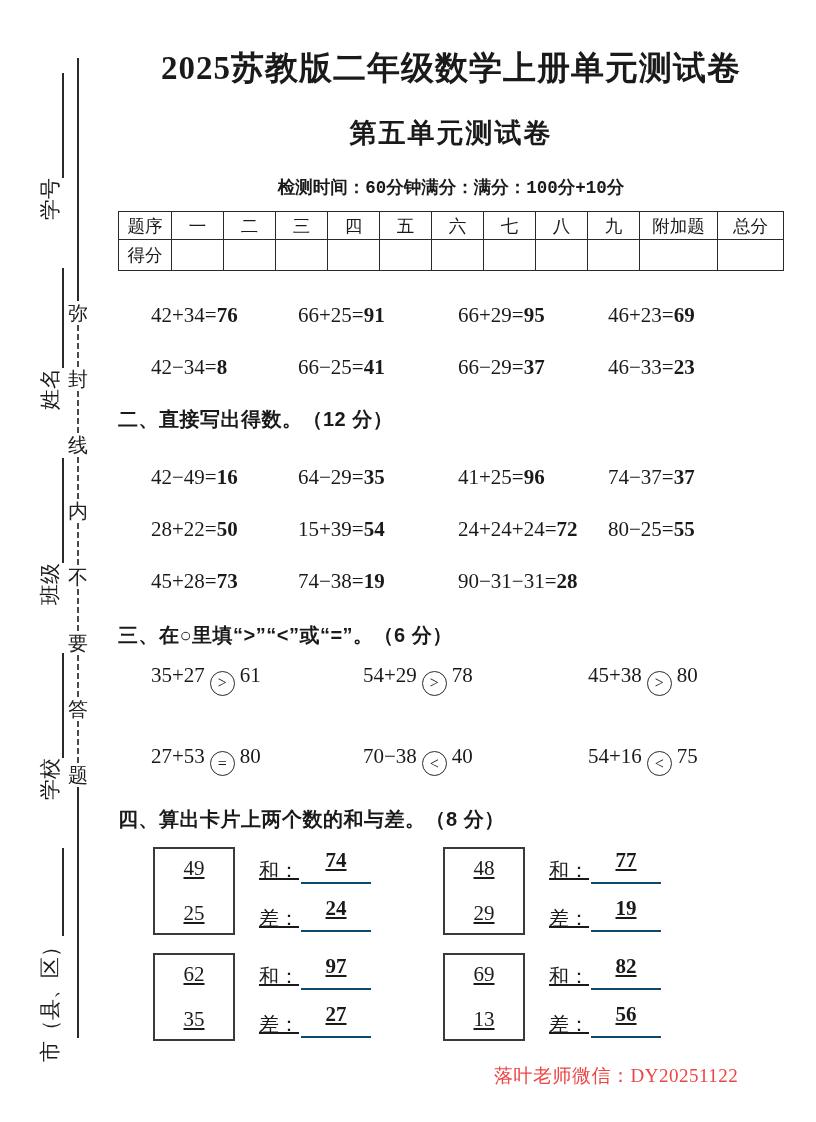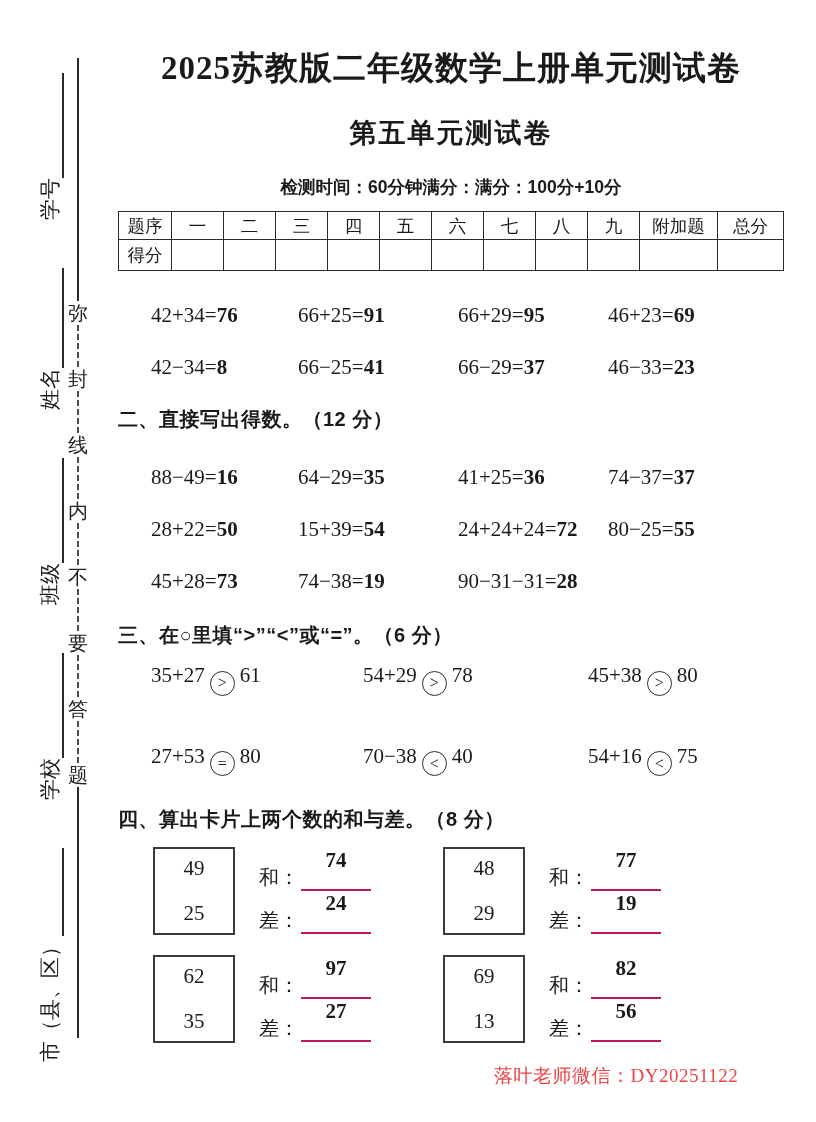--- a/index.html
+++ b/index.html
@@ -35,21 +35,21 @@
   .seal-char { line-height: 1.1; padding: 1px 0; }
 
   
   .main { position: absolute; left: 118px; top: 46px; width: 666px; }
 
   .title { text-align: center; font-size: 33px; font-weight: 700; letter-spacing: 1px; }
   .subtitle { text-align: center; font-size: 27px; font-weight: 700; margin-top: 24px; letter-spacing: 2px; }
 
   .exam-info {
     margin-top: 24px; display: flex; justify-content: center; 
-    font-family: Liberation Sans, sans-serif;
+    font-family: Liberation Mono, monospace;
     font-weight: 700; font-size: 17.5px;
   }
 
   table.score { width: 100%; border-collapse: collapse; margin-top: 12px; }
   table.score td {
     border: 1.6px solid #2a2a2a; text-align: center;
     font-size: 17.5px; height: 28px; padding: 0 1px;
   }
   table.score tr.score-row td { height: 31px; }
 
@@ -76,32 +76,32 @@
   .cmp-circle {
     display: inline-flex; width: 25px; height: 25px; border: 1.7px solid #2a2a2a;
     border-radius: 50%; align-items: center; justify-content: center;
     font-size: 16px; font-weight: 400; margin: 0 5px; vertical-align: -6px;
   }
 
   .cards {
     display: grid; grid-template-columns: 290px 1fr;
     padding-left: 35px; row-gap: 18px; margin-top: 14px;
   }
-  .card-group { display: flex; gap: 24px; }
+  .card-group { display: flex; gap: 24px; text-decoration: underline; }
   .card {
     width: 82px; height: 88px; border: 2px solid #3a3a3a;
     display: flex; flex-direction: column; justify-content: space-between;
     align-items: center; padding: 7px 0; font-size: 21px;
   }
   .sums { display: flex; flex-direction: column; justify-content: space-between; padding: 1px 0 3px 0; }
   .sum-row { display: flex; align-items: flex-end; font-size: 20px; }
   .ans-line {
-    display: inline-block; width: 70px; border-bottom: 2px solid #be185d;
+    display: inline-block; width: 70px; border-bottom: 2px solid #0c4a6e;
     text-align: center; font-weight: 700; font-size: 21px; margin-left: 2px;
-    padding-bottom: 16px;
+    padding-bottom: 9px;
   }
 
   .footer {
     position: absolute; left: 494px; top: 1063px;
     font-size: 19px; color: #ef4444; letter-spacing: 0.5px;
   }
 </style>
 </head>
 <body>
 
@@ -211,23 +211,23 @@
     <span class="prob"><span>66+29=</span><b>95</b></span>
     <span class="prob"><span>46+23=</span><b>69</b></span>
     <span class="prob"><span>42−34=</span><b>8</b></span>
     <span class="prob"><span>66−25=</span><b>41</b></span>
     <span class="prob"><span>66−29=</span><b>37</b></span>
     <span class="prob"><span>46−33=</span><b>23</b></span>
   </div>
 
   <div class="sec-title mt26">二、直接写出得数。（12 分）</div>
   <div class="grid4">
-    <span class="prob"><span>88−49=</span><b>16</b></span>
+    <span class="prob"><span>42−49=</span><b>16</b></span>
     <span class="prob"><span>64−29=</span><b>35</b></span>
-    <span class="prob"><span>41+25=</span><b>36</b></span>
+    <span class="prob"><span>41+25=</span><b>96</b></span>
     <span class="prob"><span>74−37=</span><b>37</b></span>
     <span class="prob"><span>28+22=</span><b>50</b></span>
     <span class="prob"><span>15+39=</span><b>54</b></span>
     <span class="prob"><span>24+24+24=</span><b>72</b></span>
     <span class="prob"><span>80−25=</span><b>55</b></span>
     <span class="prob"><span>45+28=</span><b>73</b></span>
     <span class="prob"><span>74−38=</span><b>19</b></span>
     <span class="prob"><span>90−31−31=</span><b>28</b></span>
   </div>
 

